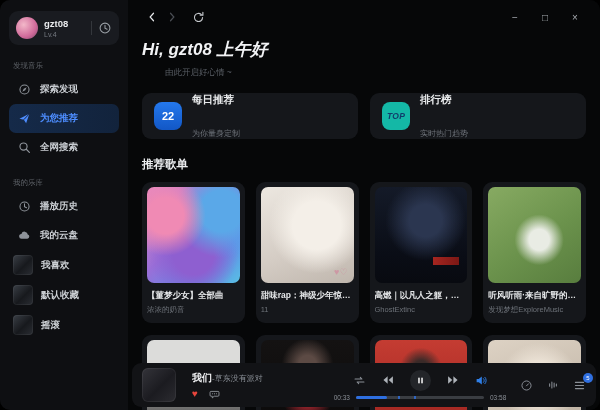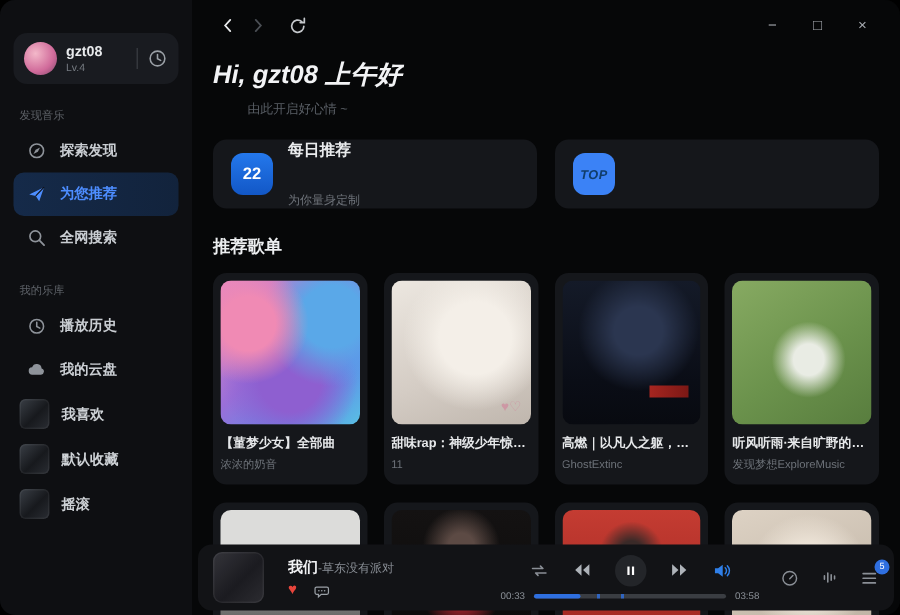--- a/index.html
+++ b/index.html
@@ -3,21 +3,21 @@
 <meta charset="utf-8">
 <style>
   * { margin:0; padding:0; box-sizing:border-box; }
   html,body { width:600px; height:410px; background:#000; overflow:hidden;
               font-family:"Liberation Sans","DejaVu Sans",sans-serif; }
   .window { position:relative; width:600px; height:410px; background:#060708;
             border-radius:10px; overflow:hidden; }
 
   
   .sidebar { position:absolute; left:0; top:0; bottom:0; width:128px;
-             background:#0e0f12; padding:22px 9px 0 9px; }
+             background:#0e0f12; padding:11px 9px 0 9px; }
   .user-card { display:flex; align-items:center; gap:6px; background:#191b20;
                border-radius:9px; padding:6px 7px; cursor:pointer; }
   .avatar { width:22px; height:22px; border-radius:50%; flex:none;
             background:radial-gradient(circle at 35% 35%,#f3b8c9,#d06a9a 60%,#7a4668); }
   .user-meta { flex:1; min-width:0; }
   .user-name { font-size:9.5px; font-weight:bold; color:#e8eaec; }
   .user-level { font-size:7px; color:#767b82; margin-top:2px; }
   .user-sep { width:1px; height:14px; background:#34373c; }
   .user-clock { color:#9aa0a6; display:flex; }
   .side-label { font-size:7.5px; color:#5d6167; margin:16px 0 4px 4px; }
@@ -51,21 +51,21 @@
              color:#a7abb1; font-size:10px; cursor:pointer; }
   .greeting { margin-top:12px; font-size:17px; font-weight:bold; color:#f2f3f5;font-style:italic; }
   .subtitle { margin-top:6px; font-size:8.5px; color:#5a5f66;padding-left:23px; }
 
   .quick-row { display:flex; gap:12px; margin-top:14px; }
   .quick-card { flex:1; height:46px; background:#15171b; border-radius:9px;
                 display:flex; align-items:center; gap:10px; padding:0 12px; cursor:pointer; }
   .q-badge { width:28px; height:28px; border-radius:8px; display:flex; align-items:center;
              justify-content:center; font-weight:bold; flex:none; }
   .q-badge.daily { background:linear-gradient(180deg,#2478ec,#1257c6); color:#fff; font-size:11px; }
-  .q-badge.top { background:#3b82f6; color:#103d6b; font-size:8.5px; letter-spacing:.3px;font-style:italic; }
+  .q-badge.top { background:#14b8a6; color:#103d6b; font-size:8.5px; letter-spacing:.3px;font-style:italic; }
   .q-title { font-size:10.5px; font-weight:bold; color:#e9ebed; }
   .q-sub { font-size:8px; color:#6d7279; margin-top:21px; }
 
   .sec-title { margin-top:18px; font-size:11.5px; font-weight:bold; color:#eceef0; }
 
   .cards-row { display:flex; gap:11px; margin-top:10px; }
   .song-card { width:calc((100% - 33px)/4); background:#15171b; border-radius:9px;
                padding:5px 5px 8px 5px; cursor:pointer; }
   .cover { position:relative; height:96px; border-radius:7px; overflow:hidden; }
   .c-title { margin-top:7px; font-size:8.5px; font-weight:bold; color:#e6e8ea;
@@ -255,20 +255,24 @@
     <div class="quick-row">
       <div class="quick-card">
         <div class="q-badge daily">22</div>
         <div>
           <div class="q-title">每日推荐</div>
           <div class="q-sub">为你量身定制</div>
         </div>
       </div>
       <div class="quick-card">
         <div class="q-badge top">TOP</div>
+        <div>
+          <div class="q-title">排行榜</div>
+          <div class="q-sub">实时热门趋势</div>
+        </div>
       </div>
     </div>
 
     <div class="sec-title">推荐歌单</div>
 
     <div class="cards-row">
       <div class="song-card">
         <div class="cover cover-1"></div>
         <div class="c-title">【菫梦少女】全部曲</div>
         <div class="c-sub">浓浓的奶音</div>

